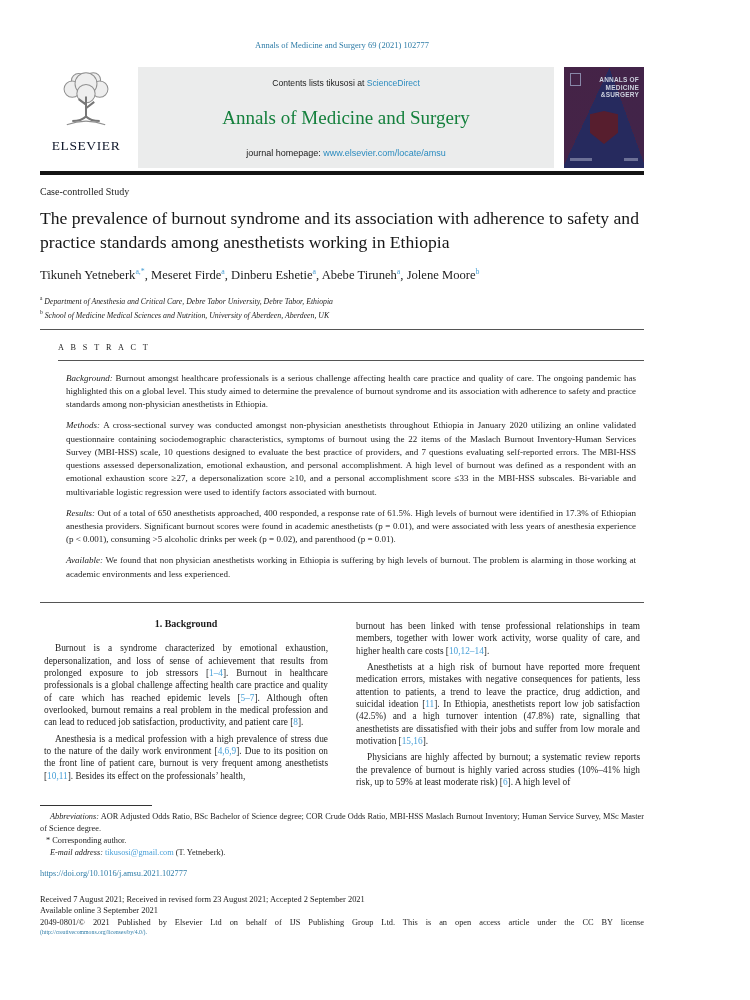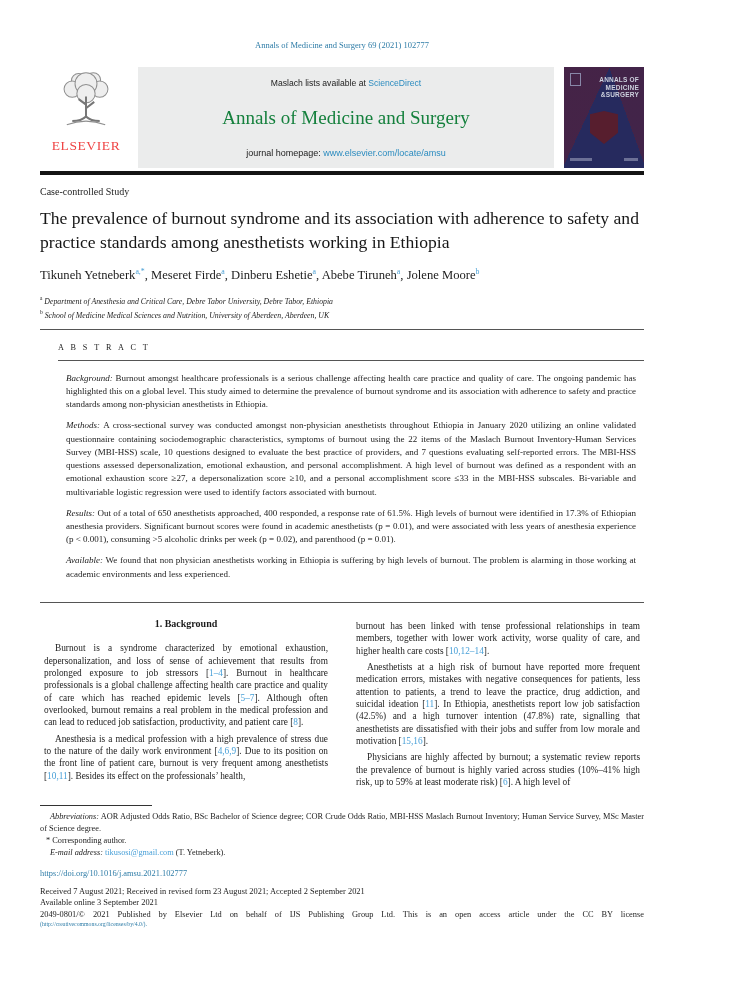--- a/index.html
+++ b/index.html
@@ -5,21 +5,21 @@
   html,body{margin:0;padding:0;background:#ffffff;}
   .page{
     width:684px;height:1000px;box-sizing:border-box;
     padding:40px 40px 0 40px;position:relative;overflow:hidden;
     font-family:"Liberation Serif", serif;color:#1c1c1c;background:#ffffff;
   }
   
   .citation{text-align:center;font-size:8.5px;color:#2e7ca7;line-height:10px;}
   .header-row{display:flex;align-items:stretch;margin-top:17px;height:101px;}
   .logo-box{width:92px;display:flex;flex-direction:column;align-items:center;justify-content:flex-start;padding-top:2px;}
-  .logo-text{font-size:13.5px;color:#ef4444;letter-spacing:.6px;margin-top:1px;font-weight:normal;}
+  .logo-text{font-size:13.5px;color:#0f172a;letter-spacing:.6px;margin-top:1px;font-weight:normal;}
   .gray-box{flex:1;background:#ebecec;margin:0 10px 0 6px;display:flex;flex-direction:column;justify-content:space-between;text-align:center;padding:11px 0 10px 0;}
   .contents-line{font-family:"Liberation Sans", sans-serif;font-size:8.6px;color:#222;}
   .contents-line .lnk{color:#2a8bbf;}
   .journal-title{font-size:19px;color:#15803d;}
   .homepage-line{font-family:"Liberation Sans", sans-serif;font-size:9px;color:#222;}
   .homepage-line .lnk{color:#2a8bbf;}
   .cover-box{width:80px;height:101px;position:relative;overflow:hidden;background:
     linear-gradient(115deg, rgba(94,30,52,.55) 0 36%, rgba(0,0,0,0) 36%),
     linear-gradient(250deg, rgba(94,30,52,.5) 0 30%, rgba(0,0,0,0) 30%),
     #262a5e;}
@@ -63,21 +63,21 @@
   
   .fn-rule{width:112px;border:none;border-top:1px solid #333;margin:12px 0 5px 0;}
   .fn{font-size:8.3px;line-height:1.45;}
   .fn .abbr{text-indent:10px;text-align:justify;}
   .fn .it{font-style:italic;}
   .fn .corr{text-indent:6px;}
   .fn .email-line{text-indent:10px;}
   .lnk-teal{color:#2e7ca7;}
   .lnk-blue{color:#49a0d8;}
   .footer{margin-top:9px;font-size:8.4px;line-height:1.35;}
-  .footer .doi{margin-bottom:7px;}
+  .footer .doi{margin-bottom:15px;}
   .footer .license{text-align:justify;text-align-last:justify;}
   .footer .cc{font-size:5.8px;margin-top:1px;}
 </style>
 </head>
 <body>
 
 <div class="page">
 
   <div class="citation">Annals of Medicine and Surgery 69 (2021) 102777</div>
 
@@ -95,21 +95,21 @@
           </g>
           <path d="M32 30 L32 52 M32 39 L24 33 M32 43 L41 36 M32 52 C28 56 22 57 17 57 M32 52 C36 56 42 57 47 57" stroke="#777777" stroke-width="2.2" fill="none"></path>
           <path d="M11 61 Q32 53 53 61" stroke="#8f8f8f" stroke-width="1.2" fill="none"></path>
         </svg>
       </span>
       <div class="logo-text">ELSEVIER</div>
     </div>
 
     <div class="gray-box">
       <div class="contents-line">
-        <span>Maslach lists available at </span><span class="lnk">ScienceDirect</span>
+        <span>Contents lists tikusosi at </span><span class="lnk">ScienceDirect</span>
       </div>
       <div class="journal-title">Annals of Medicine and Surgery</div>
       <div class="homepage-line">
         <span>journal homepage: </span><span class="lnk">www.elsevier.com/locate/amsu</span>
       </div>
     </div>
 
     <div class="cover-box">
       <div class="cover-mark"></div>
       <div class="cover-title">

